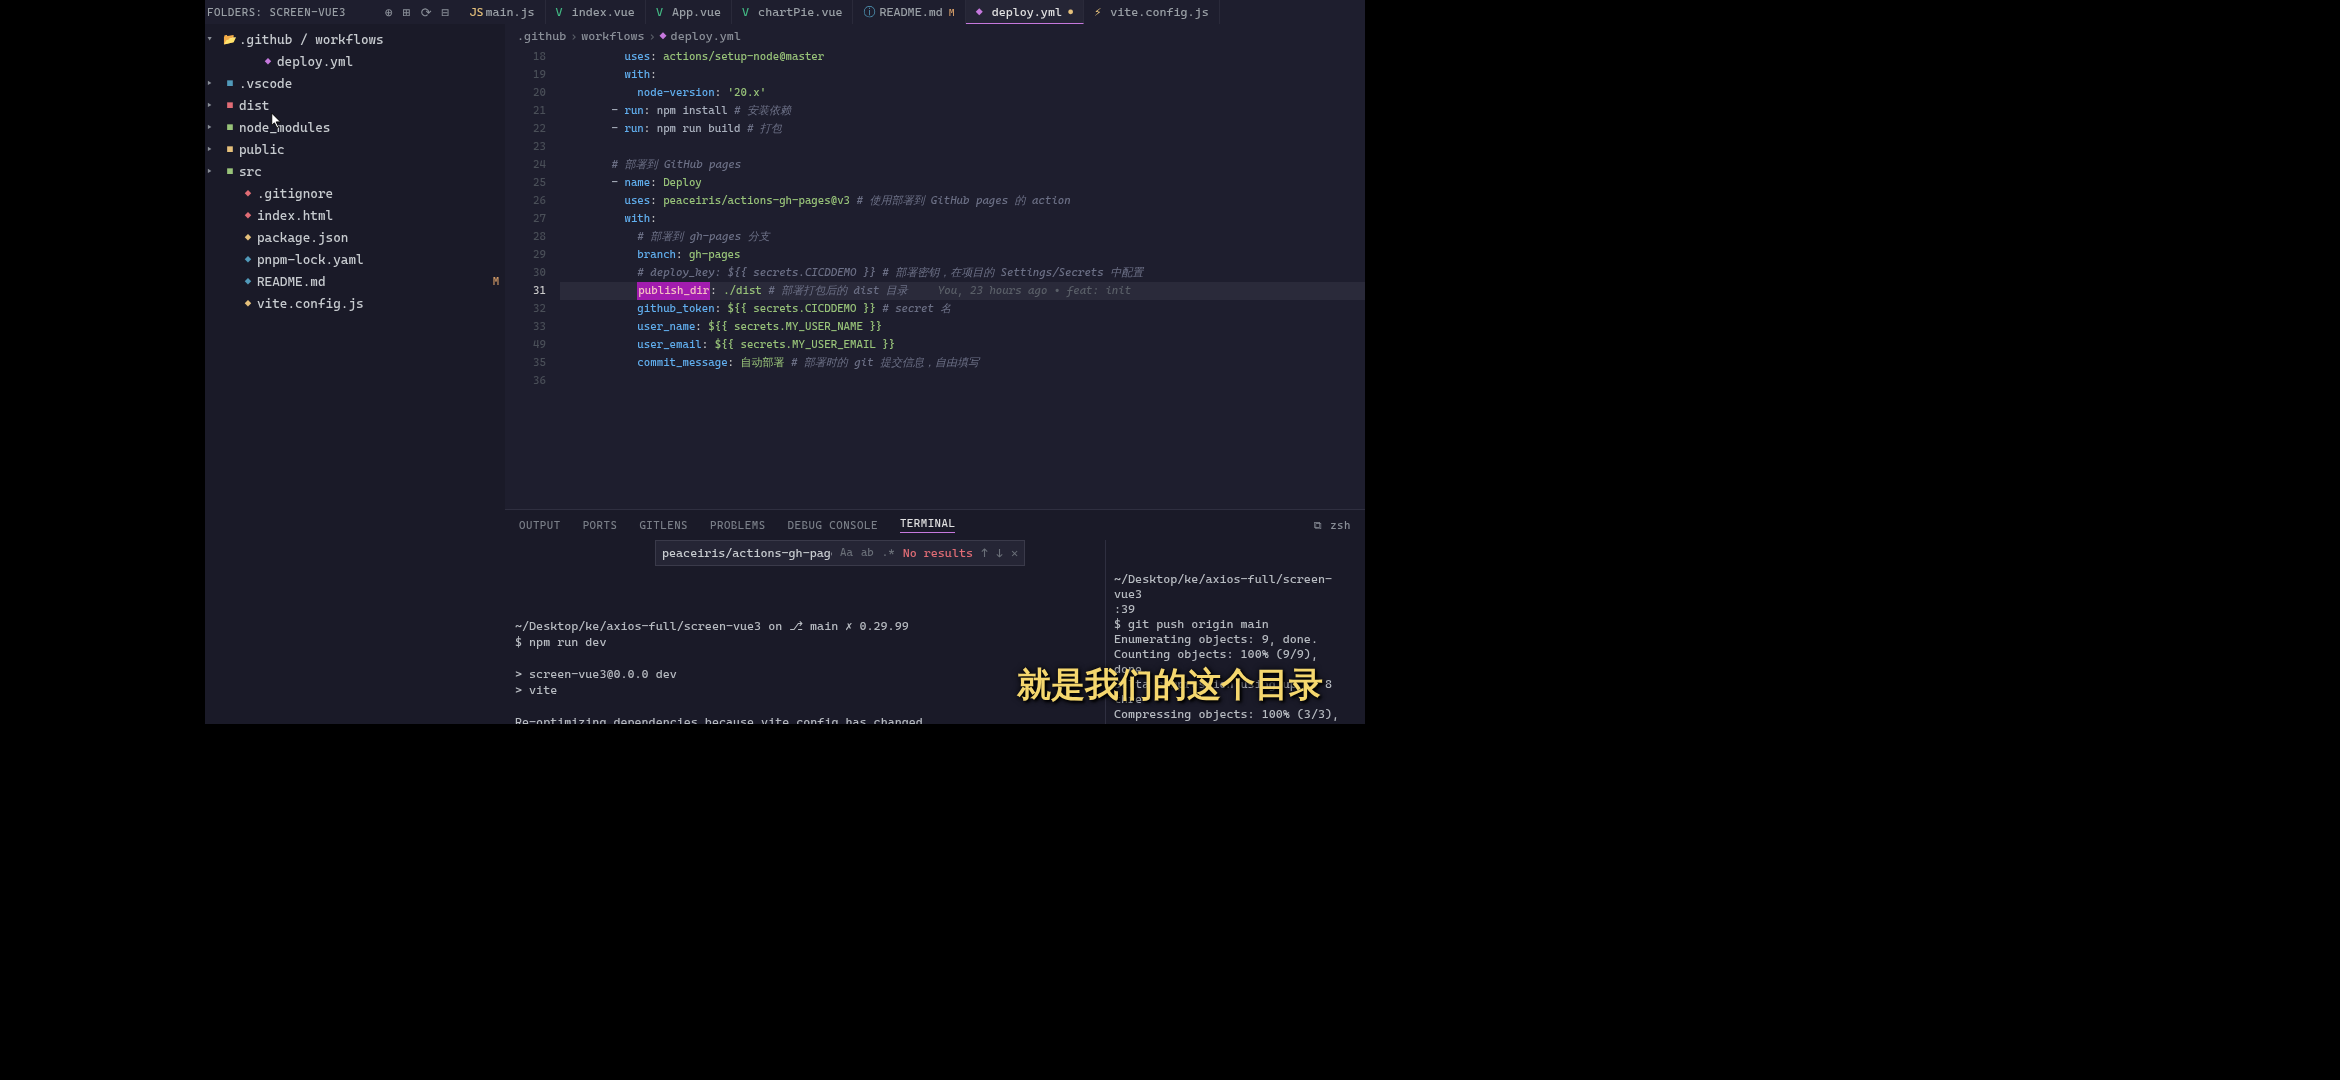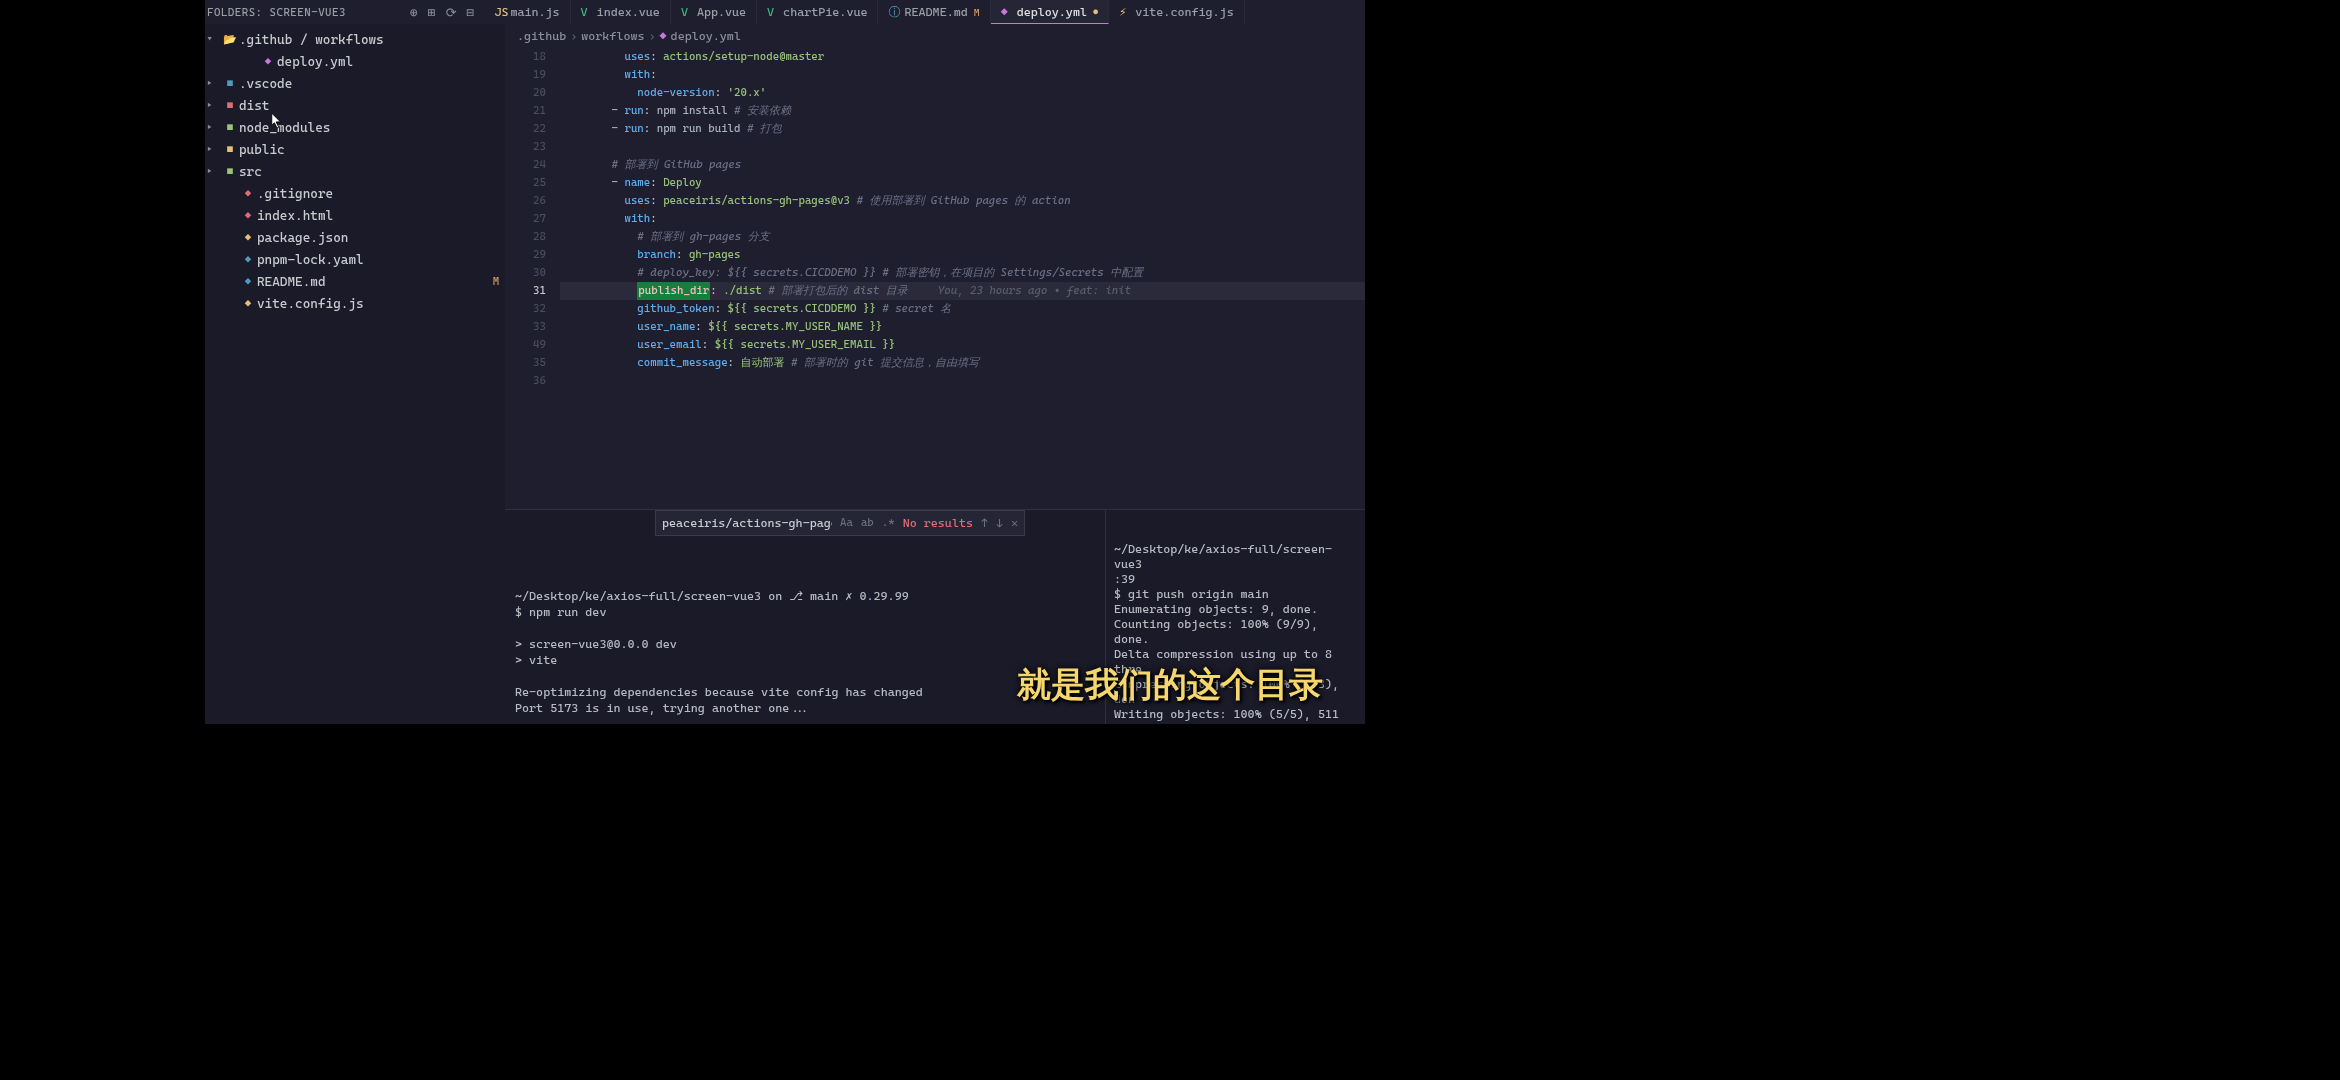--- a/index.html
+++ b/index.html
@@ -23,21 +23,21 @@
   .top {
     display: flex;
     align-items: center;
     height: 24px;
     background: #1e1e2e;
   }
   .folders-label {
     color: #9aa0a6;
     font-size: 11px;
     padding-left: 2px;
-    width: 205px;
+    width: 180px;
     letter-spacing: 0.5px;
   }
   .toolbar-icons {
     display: flex; gap: 10px; padding-right: 10px;
     color: #8a8f98;
   }
   .toolbar-icons span { cursor: pointer; font-size: 13px; }
   .tabs {
     display: flex;
     align-items: stretch;
@@ -155,21 +155,21 @@
     overflow: hidden;
     position: relative;
   }
   .code-line { height: 18px; display:flex; align-items:center; }
   .code-line.highlighted { background: #2a2a3a; }
   .tok-key { color:#61afef; }
   .tok-str { color:#98c379; }
   .tok-comment { color:#6c7086; font-style:italic; }
   .tok-dash { color:#abb2bf; }
   .tok-val { color:#abb2bf; }
-  .tok-err { background:#15803d; color:#f5c2c2; padding:0 1px; }
+  .tok-err { background:#a21caf; color:#f5c2c2; padding:0 1px; }
   .git-blame { color:#5a5f68; font-style:italic; margin-left:30px; }
 
   .panel {
     height: 215px;
     border-top: 1px solid #2f2f40;
     display: flex;
     flex-direction: column;
     background: #1a1a28;
   }
   .panel-tabs {
@@ -413,20 +413,32 @@
             <div class="ln">32</div>
             <div class="ln">33</div>
             <div class="ln">49</div>
             <div class="ln">35</div>
             <div class="ln">36</div>
           </div>
         <div class="code" id="code"><div class="code-line"><span class="">&nbsp;&nbsp;&nbsp;&nbsp;&nbsp;&nbsp;&nbsp;&nbsp;&nbsp;&nbsp;</span><span class="tok-key">uses</span><span class="">:&nbsp;</span><span class="tok-str">actions/setup-node@master</span></div><div class="code-line"><span class="">&nbsp;&nbsp;&nbsp;&nbsp;&nbsp;&nbsp;&nbsp;&nbsp;&nbsp;&nbsp;</span><span class="tok-key">with</span><span class="">:</span></div><div class="code-line"><span class="">&nbsp;&nbsp;&nbsp;&nbsp;&nbsp;&nbsp;&nbsp;&nbsp;&nbsp;&nbsp;&nbsp;&nbsp;</span><span class="tok-key">node-version</span><span class="">:&nbsp;</span><span class="tok-str">'20.x'</span></div><div class="code-line"><span class="">&nbsp;&nbsp;&nbsp;&nbsp;&nbsp;&nbsp;&nbsp;&nbsp;</span><span class="tok-dash">-&nbsp;</span><span class="tok-key">run</span><span class="">:&nbsp;</span><span class="tok-val">npm&nbsp;install&nbsp;</span><span class="tok-comment">#&nbsp;安装依赖</span></div><div class="code-line"><span class="">&nbsp;&nbsp;&nbsp;&nbsp;&nbsp;&nbsp;&nbsp;&nbsp;</span><span class="tok-dash">-&nbsp;</span><span class="tok-key">run</span><span class="">:&nbsp;</span><span class="tok-val">npm&nbsp;run&nbsp;build&nbsp;</span><span class="tok-comment">#&nbsp;打包</span></div><div class="code-line">&nbsp;</div><div class="code-line"><span class="">&nbsp;&nbsp;&nbsp;&nbsp;&nbsp;&nbsp;&nbsp;&nbsp;</span><span class="tok-comment">#&nbsp;部署到&nbsp;GitHub&nbsp;pages</span></div><div class="code-line"><span class="">&nbsp;&nbsp;&nbsp;&nbsp;&nbsp;&nbsp;&nbsp;&nbsp;</span><span class="tok-dash">-&nbsp;</span><span class="tok-key">name</span><span class="">:&nbsp;</span><span class="tok-str">Deploy</span></div><div class="code-line"><span class="">&nbsp;&nbsp;&nbsp;&nbsp;&nbsp;&nbsp;&nbsp;&nbsp;&nbsp;&nbsp;</span><span class="tok-key">uses</span><span class="">:&nbsp;</span><span class="tok-str">peaceiris/actions-gh-pages@v3&nbsp;</span><span class="tok-comment">#&nbsp;使用部署到&nbsp;GitHub&nbsp;pages&nbsp;的&nbsp;action</span></div><div class="code-line"><span class="">&nbsp;&nbsp;&nbsp;&nbsp;&nbsp;&nbsp;&nbsp;&nbsp;&nbsp;&nbsp;</span><span class="tok-key">with</span><span class="">:</span></div><div class="code-line"><span class="">&nbsp;&nbsp;&nbsp;&nbsp;&nbsp;&nbsp;&nbsp;&nbsp;&nbsp;&nbsp;&nbsp;&nbsp;</span><span class="tok-comment">#&nbsp;部署到&nbsp;gh-pages&nbsp;分支</span></div><div class="code-line"><span class="">&nbsp;&nbsp;&nbsp;&nbsp;&nbsp;&nbsp;&nbsp;&nbsp;&nbsp;&nbsp;&nbsp;&nbsp;</span><span class="tok-key">branch</span><span class="">:&nbsp;</span><span class="tok-str">gh-pages</span></div><div class="code-line"><span class="">&nbsp;&nbsp;&nbsp;&nbsp;&nbsp;&nbsp;&nbsp;&nbsp;&nbsp;&nbsp;&nbsp;&nbsp;</span><span class="tok-comment">#&nbsp;deploy_key:&nbsp;${{&nbsp;secrets.CICDDEMO&nbsp;}}&nbsp;</span><span class="tok-comment">#&nbsp;部署密钥，在项目的&nbsp;Settings/Secrets&nbsp;中配置</span></div><div class="code-line highlighted"><span class="">&nbsp;&nbsp;&nbsp;&nbsp;&nbsp;&nbsp;&nbsp;&nbsp;&nbsp;&nbsp;&nbsp;&nbsp;</span><span class="tok-err">publish_dir</span><span class="">:&nbsp;</span><span class="tok-str">./dist&nbsp;</span><span class="tok-comment">#&nbsp;部署打包后的&nbsp;dist&nbsp;目录</span><span class="git-blame">You, 23 hours ago • feat: init</span></div><div class="code-line"><span class="">&nbsp;&nbsp;&nbsp;&nbsp;&nbsp;&nbsp;&nbsp;&nbsp;&nbsp;&nbsp;&nbsp;&nbsp;</span><span class="tok-key">github_token</span><span class="">:&nbsp;</span><span class="tok-str">${{&nbsp;secrets.CICDDEMO&nbsp;}}&nbsp;</span><span class="tok-comment">#&nbsp;secret&nbsp;名</span></div><div class="code-line"><span class="">&nbsp;&nbsp;&nbsp;&nbsp;&nbsp;&nbsp;&nbsp;&nbsp;&nbsp;&nbsp;&nbsp;&nbsp;</span><span class="tok-key">user_name</span><span class="">:&nbsp;</span><span class="tok-str">${{&nbsp;secrets.MY_USER_NAME&nbsp;}}</span></div><div class="code-line"><span class="">&nbsp;&nbsp;&nbsp;&nbsp;&nbsp;&nbsp;&nbsp;&nbsp;&nbsp;&nbsp;&nbsp;&nbsp;</span><span class="tok-key">user_email</span><span class="">:&nbsp;</span><span class="tok-str">${{&nbsp;secrets.MY_USER_EMAIL&nbsp;}}</span></div><div class="code-line"><span class="">&nbsp;&nbsp;&nbsp;&nbsp;&nbsp;&nbsp;&nbsp;&nbsp;&nbsp;&nbsp;&nbsp;&nbsp;</span><span class="tok-key">commit_message</span><span class="">:&nbsp;</span><span class="tok-str">自动部署&nbsp;</span><span class="tok-comment">#&nbsp;部署时的&nbsp;git&nbsp;提交信息，自由填写</span></div><div class="code-line">&nbsp;</div></div>
       </div>
 
       <div class="panel">
+        <div class="panel-tabs" id="panel-tabs">
+        <span class="panel-tab">OUTPUT</span>
+            <span class="panel-tab">PORTS</span>
+            <span class="panel-tab">GITLENS</span>
+            <span class="panel-tab">PROBLEMS</span>
+            <span class="panel-tab">DEBUG CONSOLE</span>
+            <span class="panel-tab active">TERMINAL</span>
+            <div class="panel-right">
+              <span>⧉</span>
+              <span>zsh</span>
+            </div>
+          </div>
         <div class="panel-body">
           <div class="term">
             <div class="search-overlay">
               <input value="peaceiris/actions-gh-pages@v" style="">
               <span class="opt">Aa</span>
               <span class="opt">ab</span>
               <span class="opt">.*</span>
               <span class="nores">No results</span>
               <span class="nav">↑</span>
               <span class="nav">↓</span>

